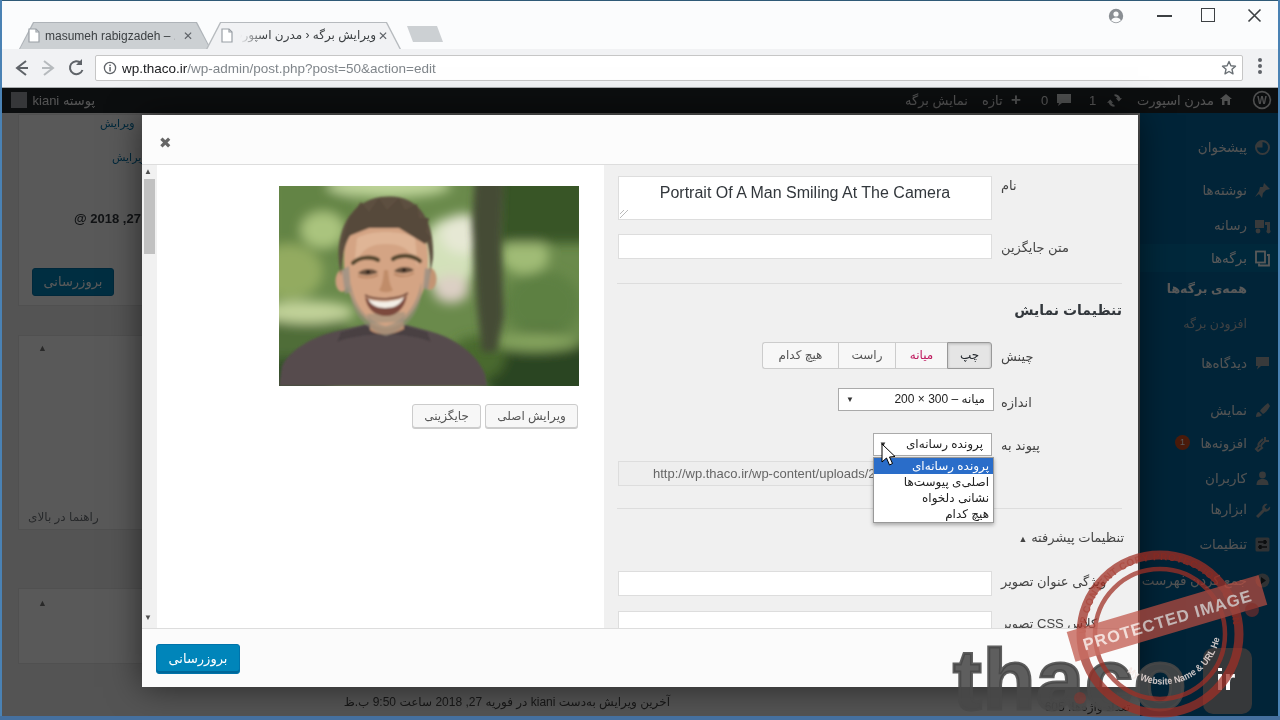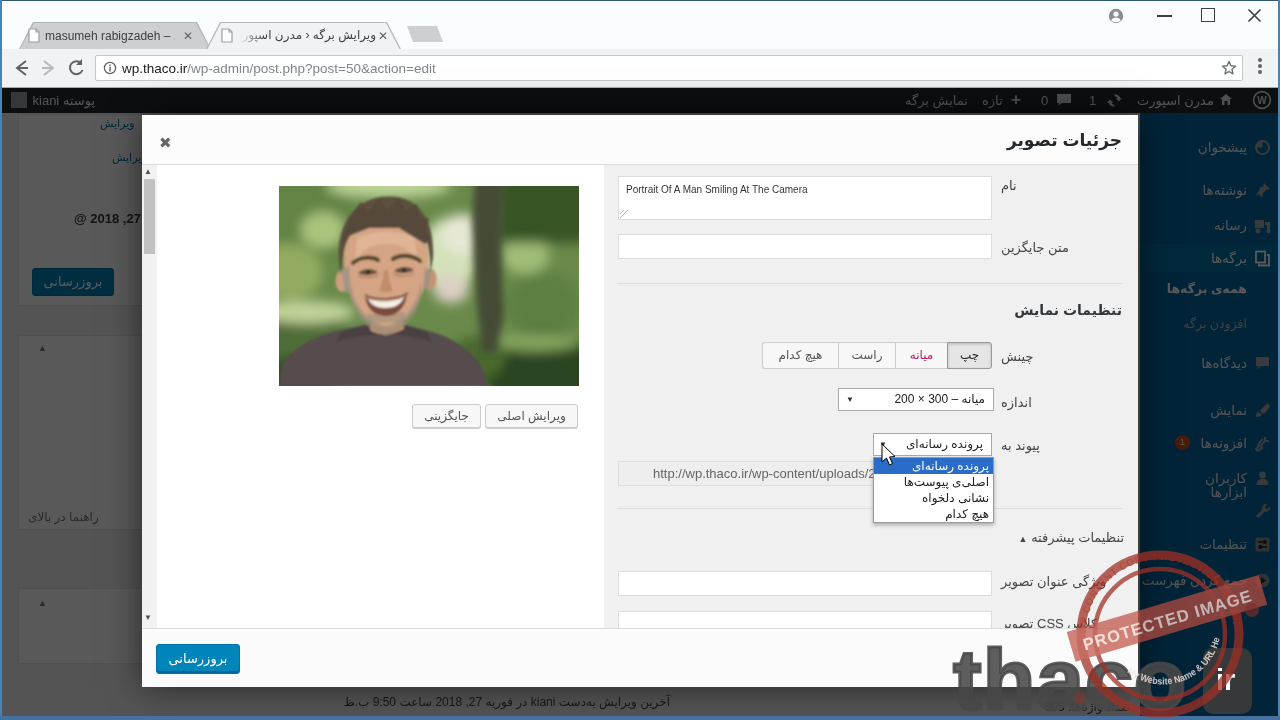--- a/index.html
+++ b/index.html
@@ -115,21 +115,21 @@
     <div class="abs rtl mtx" style="top:26px;">پیشخوان</div>
     <div class="abs rtl mtx" style="top:69px;">نوشته‌ها</div>
     <div class="abs rtl mtx" style="top:104px;">رسانه</div>
     <div class="abs rtl mtx" style="top:137px;color:#fff;">برگه‌ها</div>
     <div class="abs rtl mtx" style="top:168px;color:#fff;font-weight:bold;font-size:12.5px;">همه‌ی برگه‌ها</div>
     <div class="abs rtl mtx" style="top:203px;color:#b4b9be;font-size:12.5px;">افزودن برگه</div>
     <div class="abs rtl mtx" style="top:242px;">دیدگاه‌ها</div>
     <div class="abs rtl mtx" style="top:289px;">نمایش</div>
     <div class="abs rtl mtx" style="top:322px;">افزونه‌ها</div>
     <div class="abs rtl mtx" style="top:357px;text-align:right;">کاربران</div>
-    <div class="abs rtl mtx" style="top:371px;font-family:Liberation Serif, serif;">ابزارها</div>
+    <div class="abs rtl mtx" style="top:388px;font-family:Liberation Serif, serif;">ابزارها</div>
     <div class="abs rtl mtx" style="top:423px;">تنظیمات</div>
     <div class="abs rtl mtx" style="top:459px;">جمع کردن فهرست</div>
     <div class="abs" style="left:35px;top:322px;width:15px;height:15px;border-radius:50%;background:#d54e21;color:#fff;font-size:9px;text-align:center;line-height:15px;">1</div>
     <svg class="abs" style="left:114px;top:26px" width="17" height="17" viewBox="0 0 17 17">
         <path d="M8.5 2 A6.5 6.5 0 0 0 2 8.5 L8.5 8.5 Z" fill="#a0a5aa"></path>
         <circle cx="8.5" cy="8.5" r="6.5" fill="none" stroke="#a0a5aa" stroke-width="2"></circle>
       </svg>
     <svg class="abs" style="left:114px;top:69px" width="17" height="17" viewBox="0 0 17 17">
         <path d="M10 1 L16 7 L12 8 L9 11 L8 16 L5 12 L1 15 L5 9 L6 5 L9 5 Z" fill="#a0a5aa"></path>
       </svg>
@@ -170,21 +170,20 @@
       </svg>
   </div>
 
   <div class="abs" style="left:0;top:0;width:1280px;height:632px;background:rgba(0,0,0,0.65);"></div>
 </div>
 
 <div class="abs" id="modal" style="left:142px;top:115px;width:996px;height:572px;background:#fff;box-shadow:0 0 32px rgba(0,0,0,0.55);">
 
   <div class="abs" style="left:0;top:0;width:996px;height:50px;background:#fcfcfc;border-bottom:1px solid #ddd;"></div>
   <div class="abs" style="left:17px;top:19px;font-size:15px;font-weight:bold;color:#666;">✖</div>
-  <div class="abs rtl" style="left:0;top:15px;width:980px;font-size:17px;font-weight:bold;color:#23282d;">جزئیات تصویر</div>
 
   <div class="abs" id="mcontent" style="left:0;top:50px;width:996px;height:463px;overflow:hidden">
 
     <div class="abs" style="left:0;top:0;width:15px;height:463px;background:#f1f1f1;"></div>
     <div class="abs" style="left:2px;top:2px;font-size:8px;color:#505050">▲</div>
     <div class="abs" style="left:2px;top:448px;font-size:8px;color:#505050">▼</div>
     <div class="abs" style="left:2px;top:14px;width:11px;height:75px;background:#c1c1c1;"></div>
 
     <div class="abs" style="left:462px;top:0;width:534px;height:463px;background:#f0f0f0;"></div>
 
@@ -250,21 +249,21 @@
         <path d="M89 113 C97 117 118 116 125 111 C122 119 115 122 106 122 C98 122 92 119 89 113 Z" fill="#f4efe6"></path>
         <path d="M86 109 C96 115 119 114 129 107" stroke="#6b4034" stroke-width="1.8" fill="none"></path>
       </g>
     </svg>
     </div>
 
     <div class="abs rtl" style="left:270px;top:239px;width:69px;height:24px;background:#f7f7f7;border:1px solid #ccc;border-radius:3px;box-shadow:0 1px 0 #ccc;color:#555;font-size:12px;text-align:center;line-height:22px;">جایگزینی</div>
     <div class="abs rtl" style="left:343px;top:239px;width:93px;height:24px;background:#f7f7f7;border:1px solid #ccc;border-radius:3px;box-shadow:0 1px 0 #ccc;color:#555;font-size:12px;text-align:center;line-height:22px;">ویرایش اصلی</div>
 
     <div class="abs" style="left:476px;top:11px;width:374px;height:44px;background:#fff;border:1px solid #ddd;"></div>
-    <div class="abs" style="left:484px;top:19px;width:358px;font-size:10px;color:#32373c;text-align:left">Portrait Of A Man Smiling At The Camera</div>
+    <div class="abs" style="left:484px;top:19px;width:358px;font-size:16px;color:#32373c;text-align:center">Portrait Of A Man Smiling At The Camera</div>
     <svg class="abs" style="left:477px;top:44px" width="10" height="10" viewBox="0 0 10 10">
         <path d="M1 9 L9 1 M1 5 L5 1" stroke="#bbb" stroke-width="1"></path>
       </svg>
     <div class="abs rtl" style="left:859px;top:13px;font-size:13px;color:#444;text-align:left;white-space:nowrap">نام</div>
 
     <div class="abs" style="left:476px;top:69px;width:374px;height:25px;background:#fff;border:1px solid #ddd;"></div>
     <div class="abs rtl" style="left:859px;top:75px;font-size:13px;color:#444;white-space:nowrap">متن جایگزین</div>
 
     <div class="abs" style="left:475px;top:118px;width:505px;height:1px;background:#ddd;"></div>
     <div class="abs rtl" style="left:0;top:137px;width:980px;font-size:14px;font-weight:bold;color:#32373c;">تنظیمات نمایش</div>

